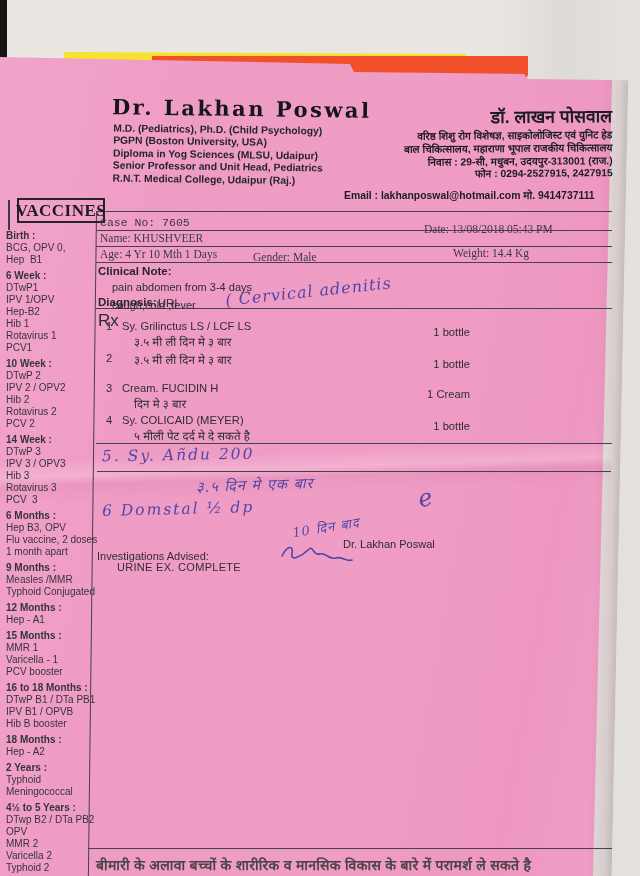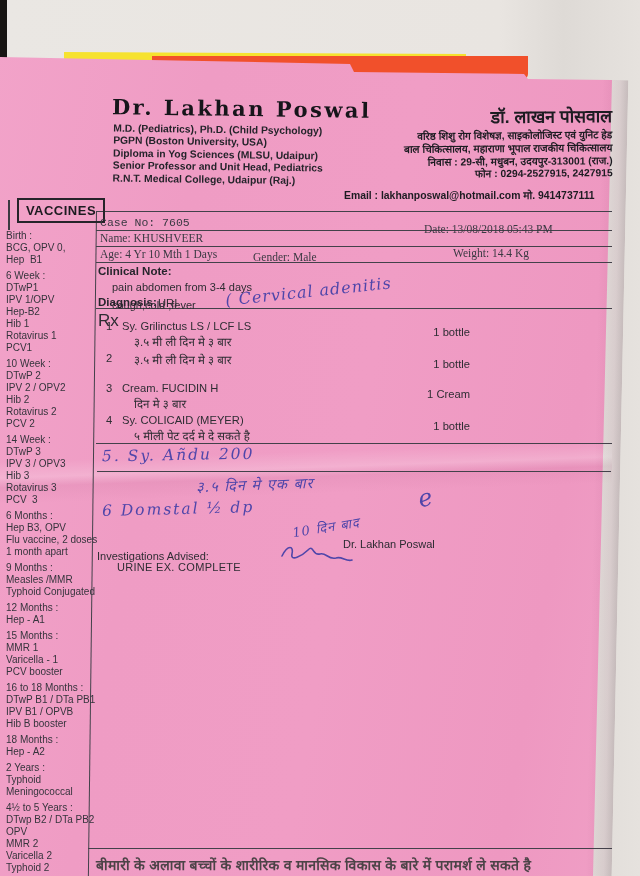--- a/index.html
+++ b/index.html
@@ -30,27 +30,27 @@
   .hdr-hi{right:28px;top:106px;text-align:right;transform:rotate(-.5deg);color:#1d1c22;}
   .hdr-hi-name{font-size:17.5px;font-weight:bold;line-height:22px;}
   .hdr-hi-details{font-size:10.3px;line-height:12.8px;margin-top:2px;font-weight:bold;}
   .hdr-email{left:344px;top:188px;font-size:10.4px;font-weight:bold;color:#1d1c22;}
 
   
   .hline{position:absolute;height:1px;background:#43414a;}
   .vline{position:absolute;width:1px;background:#43414a;}
   .box-vaccines{left:17px;top:198px;width:84px;height:21px;border:2px solid #26242a;
                 display:flex;align-items:center;justify-content:center;
-                font-weight:bold;font-size:13px;letter-spacing:.5px;color:#1c1b20;}
+                font-weight:bold;font-size:17px;letter-spacing:.5px;color:#1c1b20;font-family:Liberation Serif, serif;}
   .sidebar-tick{left:8px;top:200px;height:30px;width:2px;background:#3c3a42;}
 
   
   .sidebar{left:6px;top:230px;width:92px;font-size:10px;line-height:12px;color:#35343c;}
   .vgroup{margin-bottom:4px;}
-  .vgroup-title{font-weight:normal;}
+  .vgroup-title{font-weight:bold;}
   .vgroup-items{white-space:pre;}
 
   
   .serifrow{font-family:"Liberation Serif","DejaVu Serif",serif;font-size:11.5px;color:#3a3942;}
   .boldlbl{font-weight:bold;font-size:11.5px;color:#26252c;}
   .notes{left:112px;top:278px;font-size:11px;line-height:18px;}
   .hw{color:#4f46aa;font-family:"DejaVu Serif","Liberation Serif",serif;font-style:italic;}
   .hw-diag{left:225px;top:282px;font-size:16px;transform:rotate(-6deg);letter-spacing:1px;}
 
   

